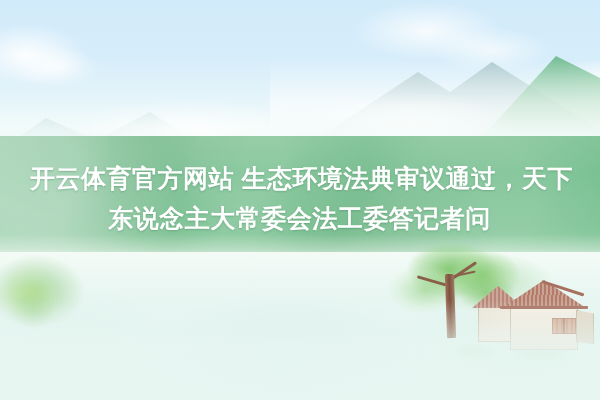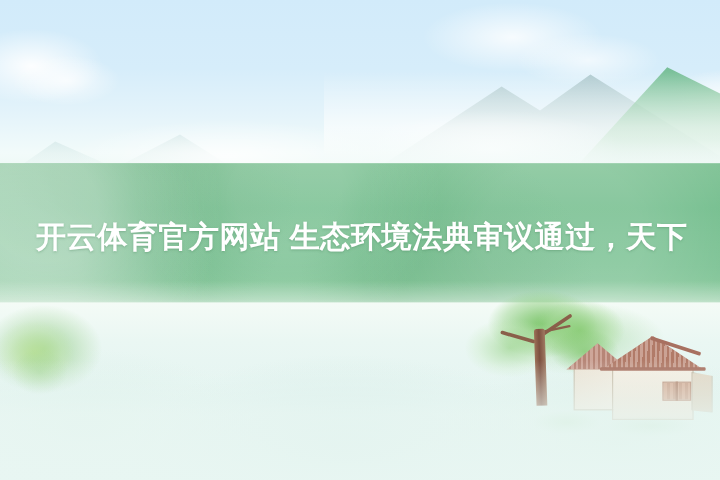--- a/index.html
+++ b/index.html
@@ -317,20 +317,21 @@
   <div class="cloud cloud-g"></div>
   <div class="mist-over-mountain"></div>
 
   <div class="green-band">
     <div class="band-texture"></div>
     <div class="band-mist-bottom"></div>
   </div>
 
   <div class="title-wrap">
     <div class="title-line l1">开云体育官方网站 生态环境法典审议通过，天下</div>
+    <div class="title-line l2">东说念主大常委会法工委答记者问</div>
   </div>
 
   <div class="ground">
     <div class="ground-haze"></div>
   </div>
 
   <div class="foliage leaf-left-1"></div>
   <div class="foliage leaf-left-2"></div>
   <div class="foliage leaf-left-3"></div>
   <div class="foliage leaf-right-top"></div>

